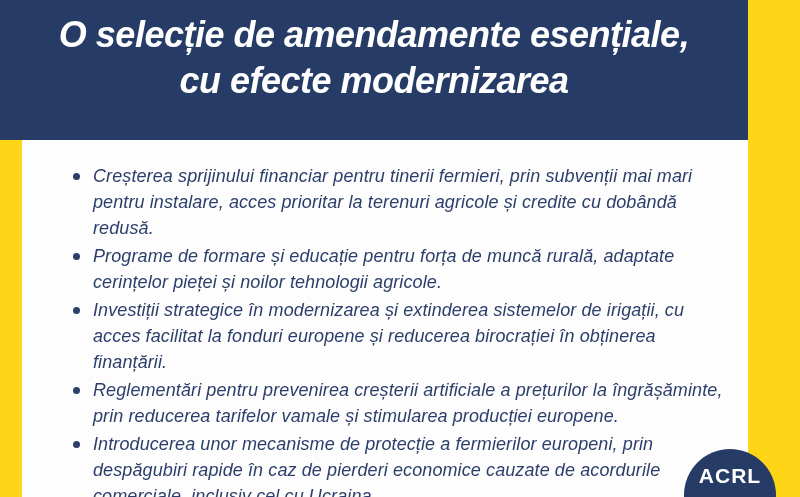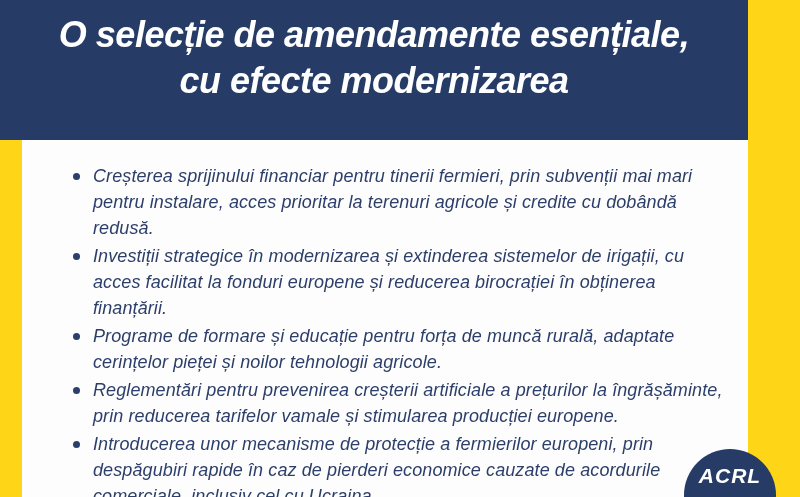--- a/index.html
+++ b/index.html
@@ -104,21 +104,20 @@
     background: #263c66;
     text-align: center;
   }
   .badge-label {
     display: inline-block;
     margin-top: 15px;
     color: #ffffff;
     font-weight: 800;
     font-size: 21px;
     letter-spacing: 1px;
-    font-style: italic;
   }
 </style>
 </head>
 <body>
 
 <div class="frame">
 
   <div class="accent-right"></div>
 
   <header class="header">
@@ -126,22 +125,22 @@
       <span class="line">O selecție de amendamente esențiale,</span>
       <span class="line">cu efecte modernizarea</span>
     </h1>
   </header>
 
   <div class="accent-left"></div>
 
   <main class="content">
     <ul class="bullet-list">
       <li>Creșterea sprijinului financiar pentru tinerii fermieri, prin subvenții mai mari pentru instalare, acces prioritar la terenuri agricole și credite cu dobândă redusă.</li>
+      <li>Programe de formare și educație pentru forța de muncă rurală, adaptate cerințelor pieței și noilor tehnologii agricole.</li>
       <li>Investiții strategice în modernizarea și extinderea sistemelor de irigații, cu acces facilitat la fonduri europene și reducerea birocrației în obținerea finanțării.</li>
-      <li>Programe de formare și educație pentru forța de muncă rurală, adaptate cerințelor pieței și noilor tehnologii agricole.</li>
       <li>Reglementări pentru prevenirea creșterii artificiale a prețurilor la îngrășăminte, prin reducerea tarifelor vamale și stimularea producției europene.</li>
       <li>Introducerea unor mecanisme de protecție a fermierilor europeni, prin despăgubiri rapide în caz de pierderi economice cauzate de acordurile comerciale, inclusiv cel cu Ucraina.</li>
     </ul>
   </main>
 
   <div class="badge">
     <span class="badge-label">ACRL</span>
   </div>
 
 </div>

